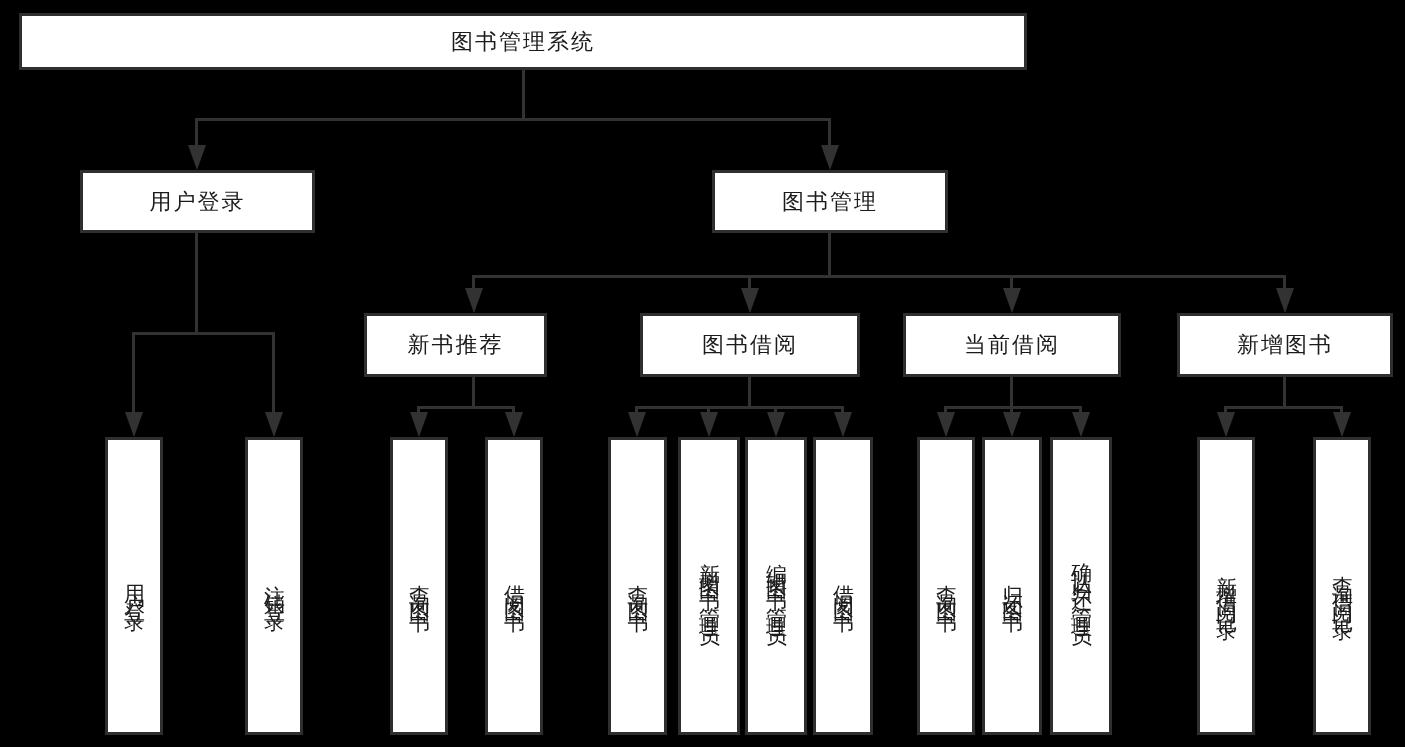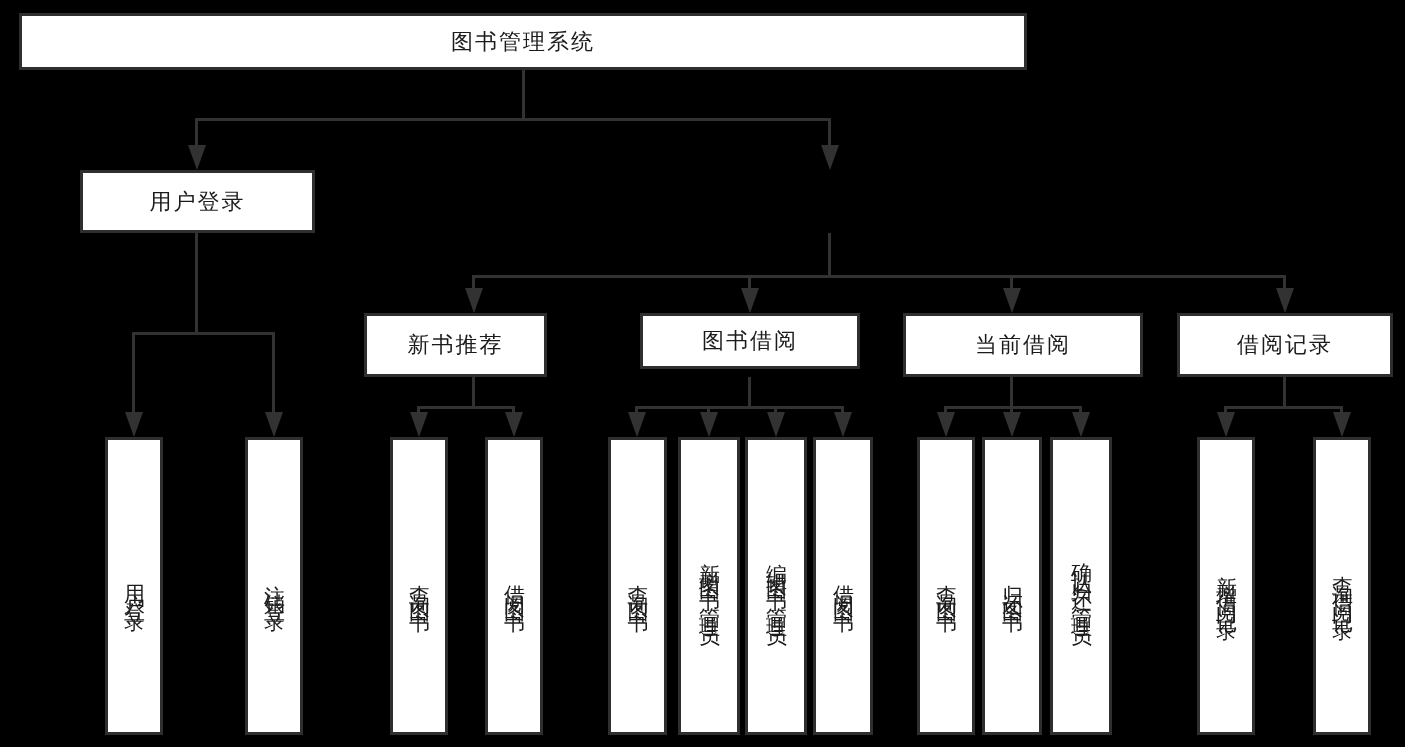--- a/index.html
+++ b/index.html
@@ -95,32 +95,35 @@
   <div class="vl" style="left:1340px;top:406px;height:8px"></div>
   <div class="ah" style="left:1333px;top:412px"></div>
 
   <div class="box" style="left:19px;top:13px;width:1008px;height:57px">
     <span class="lbl">图书管理系统</span>
   </div>
 
   <div class="box" style="left:80px;top:170px;width:235px;height:63px">
     <span class="lbl">用户登录</span>
   </div>
+  <div class="box" style="left:712px;top:170px;width:236px;height:63px">
+    <span class="lbl">图书管理</span>
+  </div>
 
   <div class="box" style="left:364px;top:313px;width:183px;height:64px">
     <span class="lbl">新书推荐</span>
   </div>
-  <div class="box" style="left:640px;top:313px;width:220px;height:56px">
+  <div class="box" style="left:640px;top:313px;width:220px;height:64px">
     <span class="lbl">图书借阅</span>
   </div>
-  <div class="box" style="left:903px;top:313px;width:240px;height:64px">
+  <div class="box" style="left:903px;top:313px;width:218px;height:64px">
     <span class="lbl">当前借阅</span>
   </div>
   <div class="box" style="left:1177px;top:313px;width:216px;height:64px">
-    <span class="lbl">借阅记录</span>
+    <span class="lbl">新增图书</span>
   </div>
 
   <div class="box" style="left:105px;top:437px;width:58px;height:298px">
     <span class="vlbl">用户登录</span>
   </div>
   <div class="box" style="left:245px;top:437px;width:58px;height:298px">
     <span class="vlbl">注销登录</span>
   </div>
 
   <div class="box" style="left:390px;top:437px;width:58px;height:298px">

